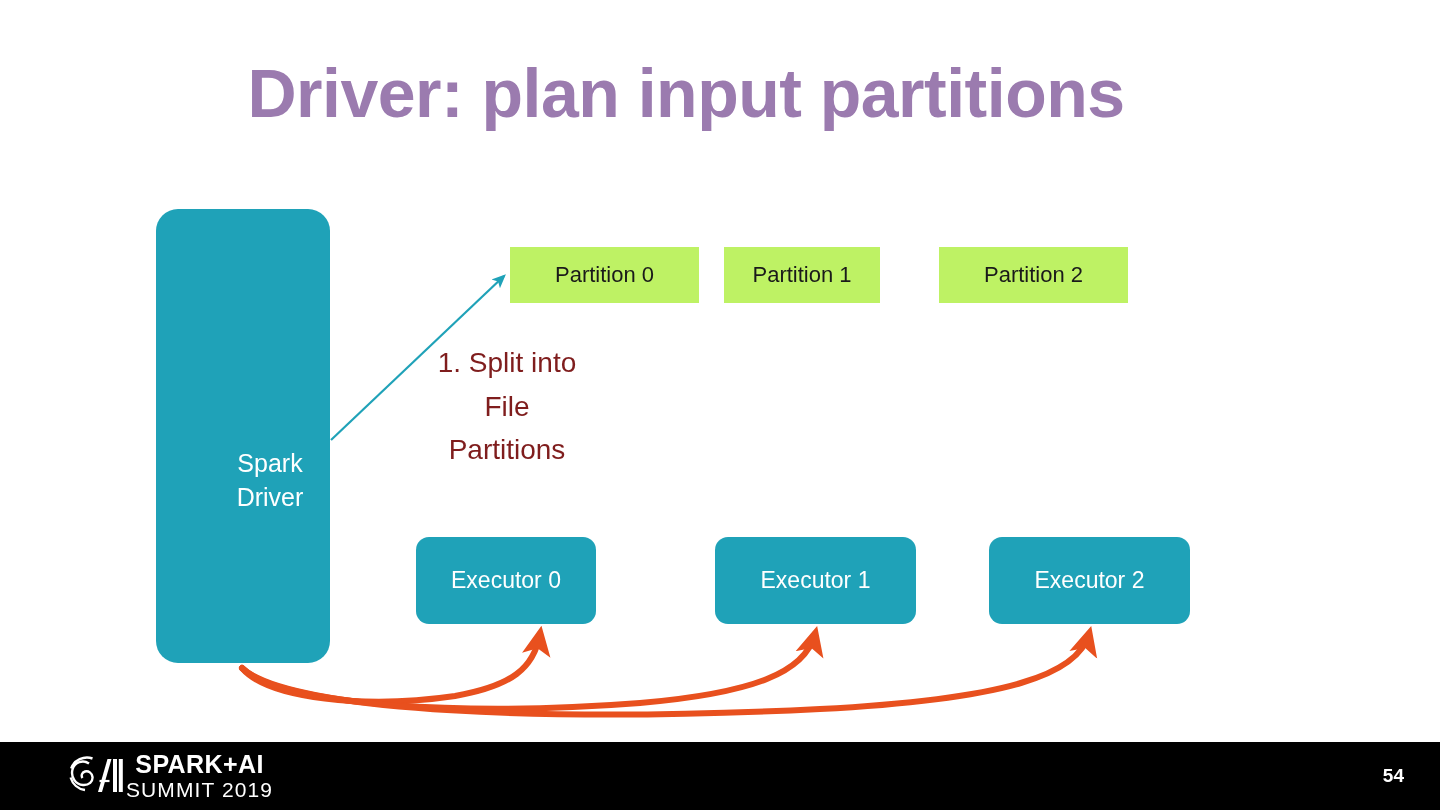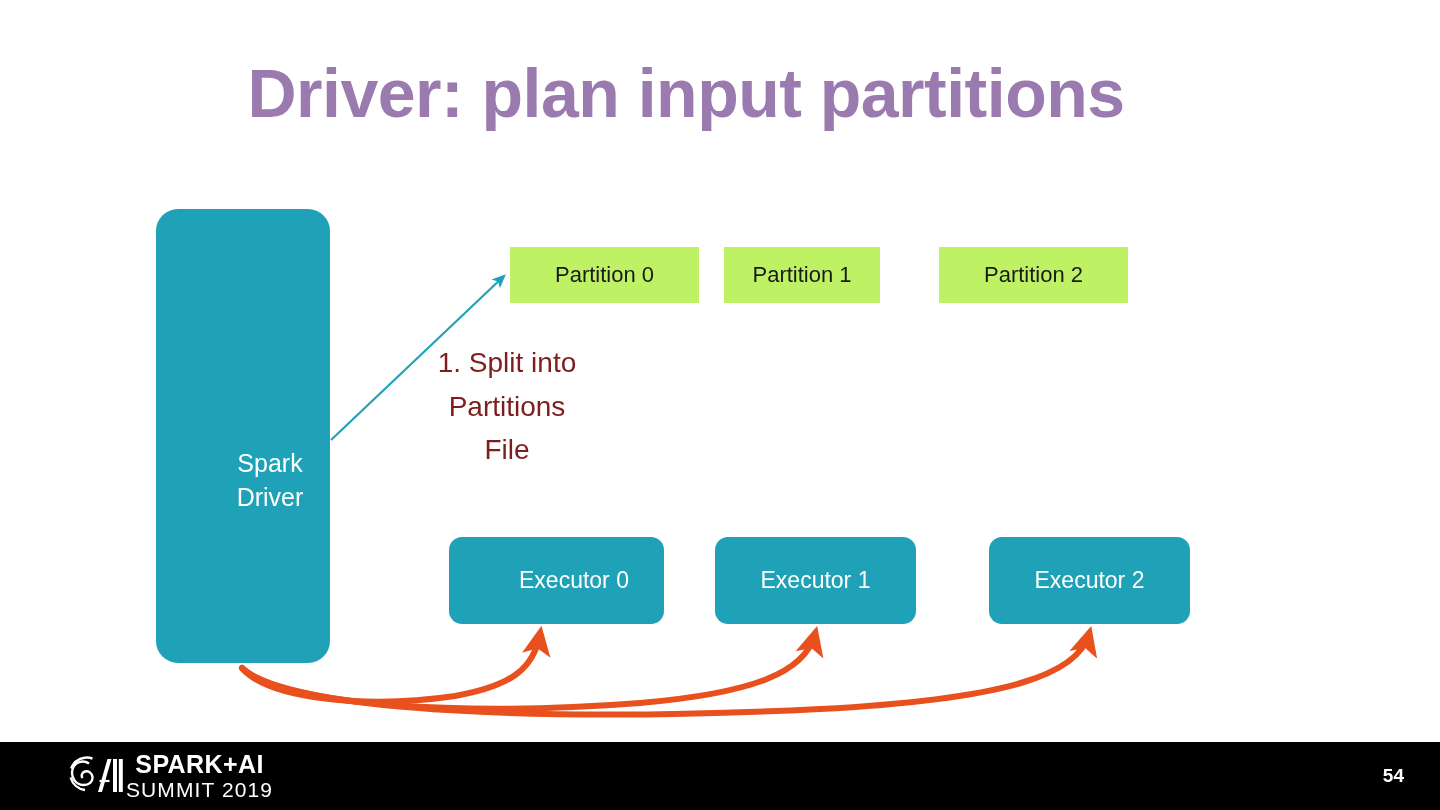--- a/index.html
+++ b/index.html
@@ -97,21 +97,21 @@
     height: 87px;
     background: #1FA2B8;
     border-radius: 13px;
     color: #ffffff;
     font-size: 23px;
     display: flex;
     align-items: center;
     justify-content: center;
     font-family: "Liberation Sans", sans-serif;
   }
-  .executor-0 { left: 449px; width: 180px; padding-left: 35px; }
+  .executor-0 { left: 416px; width: 180px; }
   .executor-1 { left: 715px; width: 201px; }
   .executor-2 { left: 989px; width: 201px; }
 
   
   #step1-caption {
     position: absolute;
     left: 382px;
     top: 341px;
     width: 250px;
     font-size: 28px;
@@ -219,22 +219,22 @@
 
       <path d="M242,668 C268,699 366,709 455,696 C512,686 534,668 540,634" fill="none" stroke="#E8501E" stroke-width="6" stroke-linecap="round" marker-end="url(#orange-head)"></path>
 
       <path d="M242,668 C282,707 472,716 640,703 C755,693 805,672 815,634" fill="none" stroke="#E8501E" stroke-width="6" stroke-linecap="round" marker-end="url(#orange-head)"></path>
 
       <path d="M242,668 C290,713 560,722 820,709 C1010,699 1078,674 1089,634" fill="none" stroke="#E8501E" stroke-width="6" stroke-linecap="round" marker-end="url(#orange-head)"></path>
     </svg>
 
     <div id="step1-caption">
       <div>1.  Split into</div>
+      <div>File</div>
       <div>Partitions</div>
-      <div>File</div>
     </div>
 
 
   </div>
 
   <div id="footer-bar"></div>
 
   <div id="footer-logo">
     <svg id="footer-logo-mark" viewBox="0 0 58 44">
       <g fill="none" stroke="#ffffff" stroke-width="2.4">

